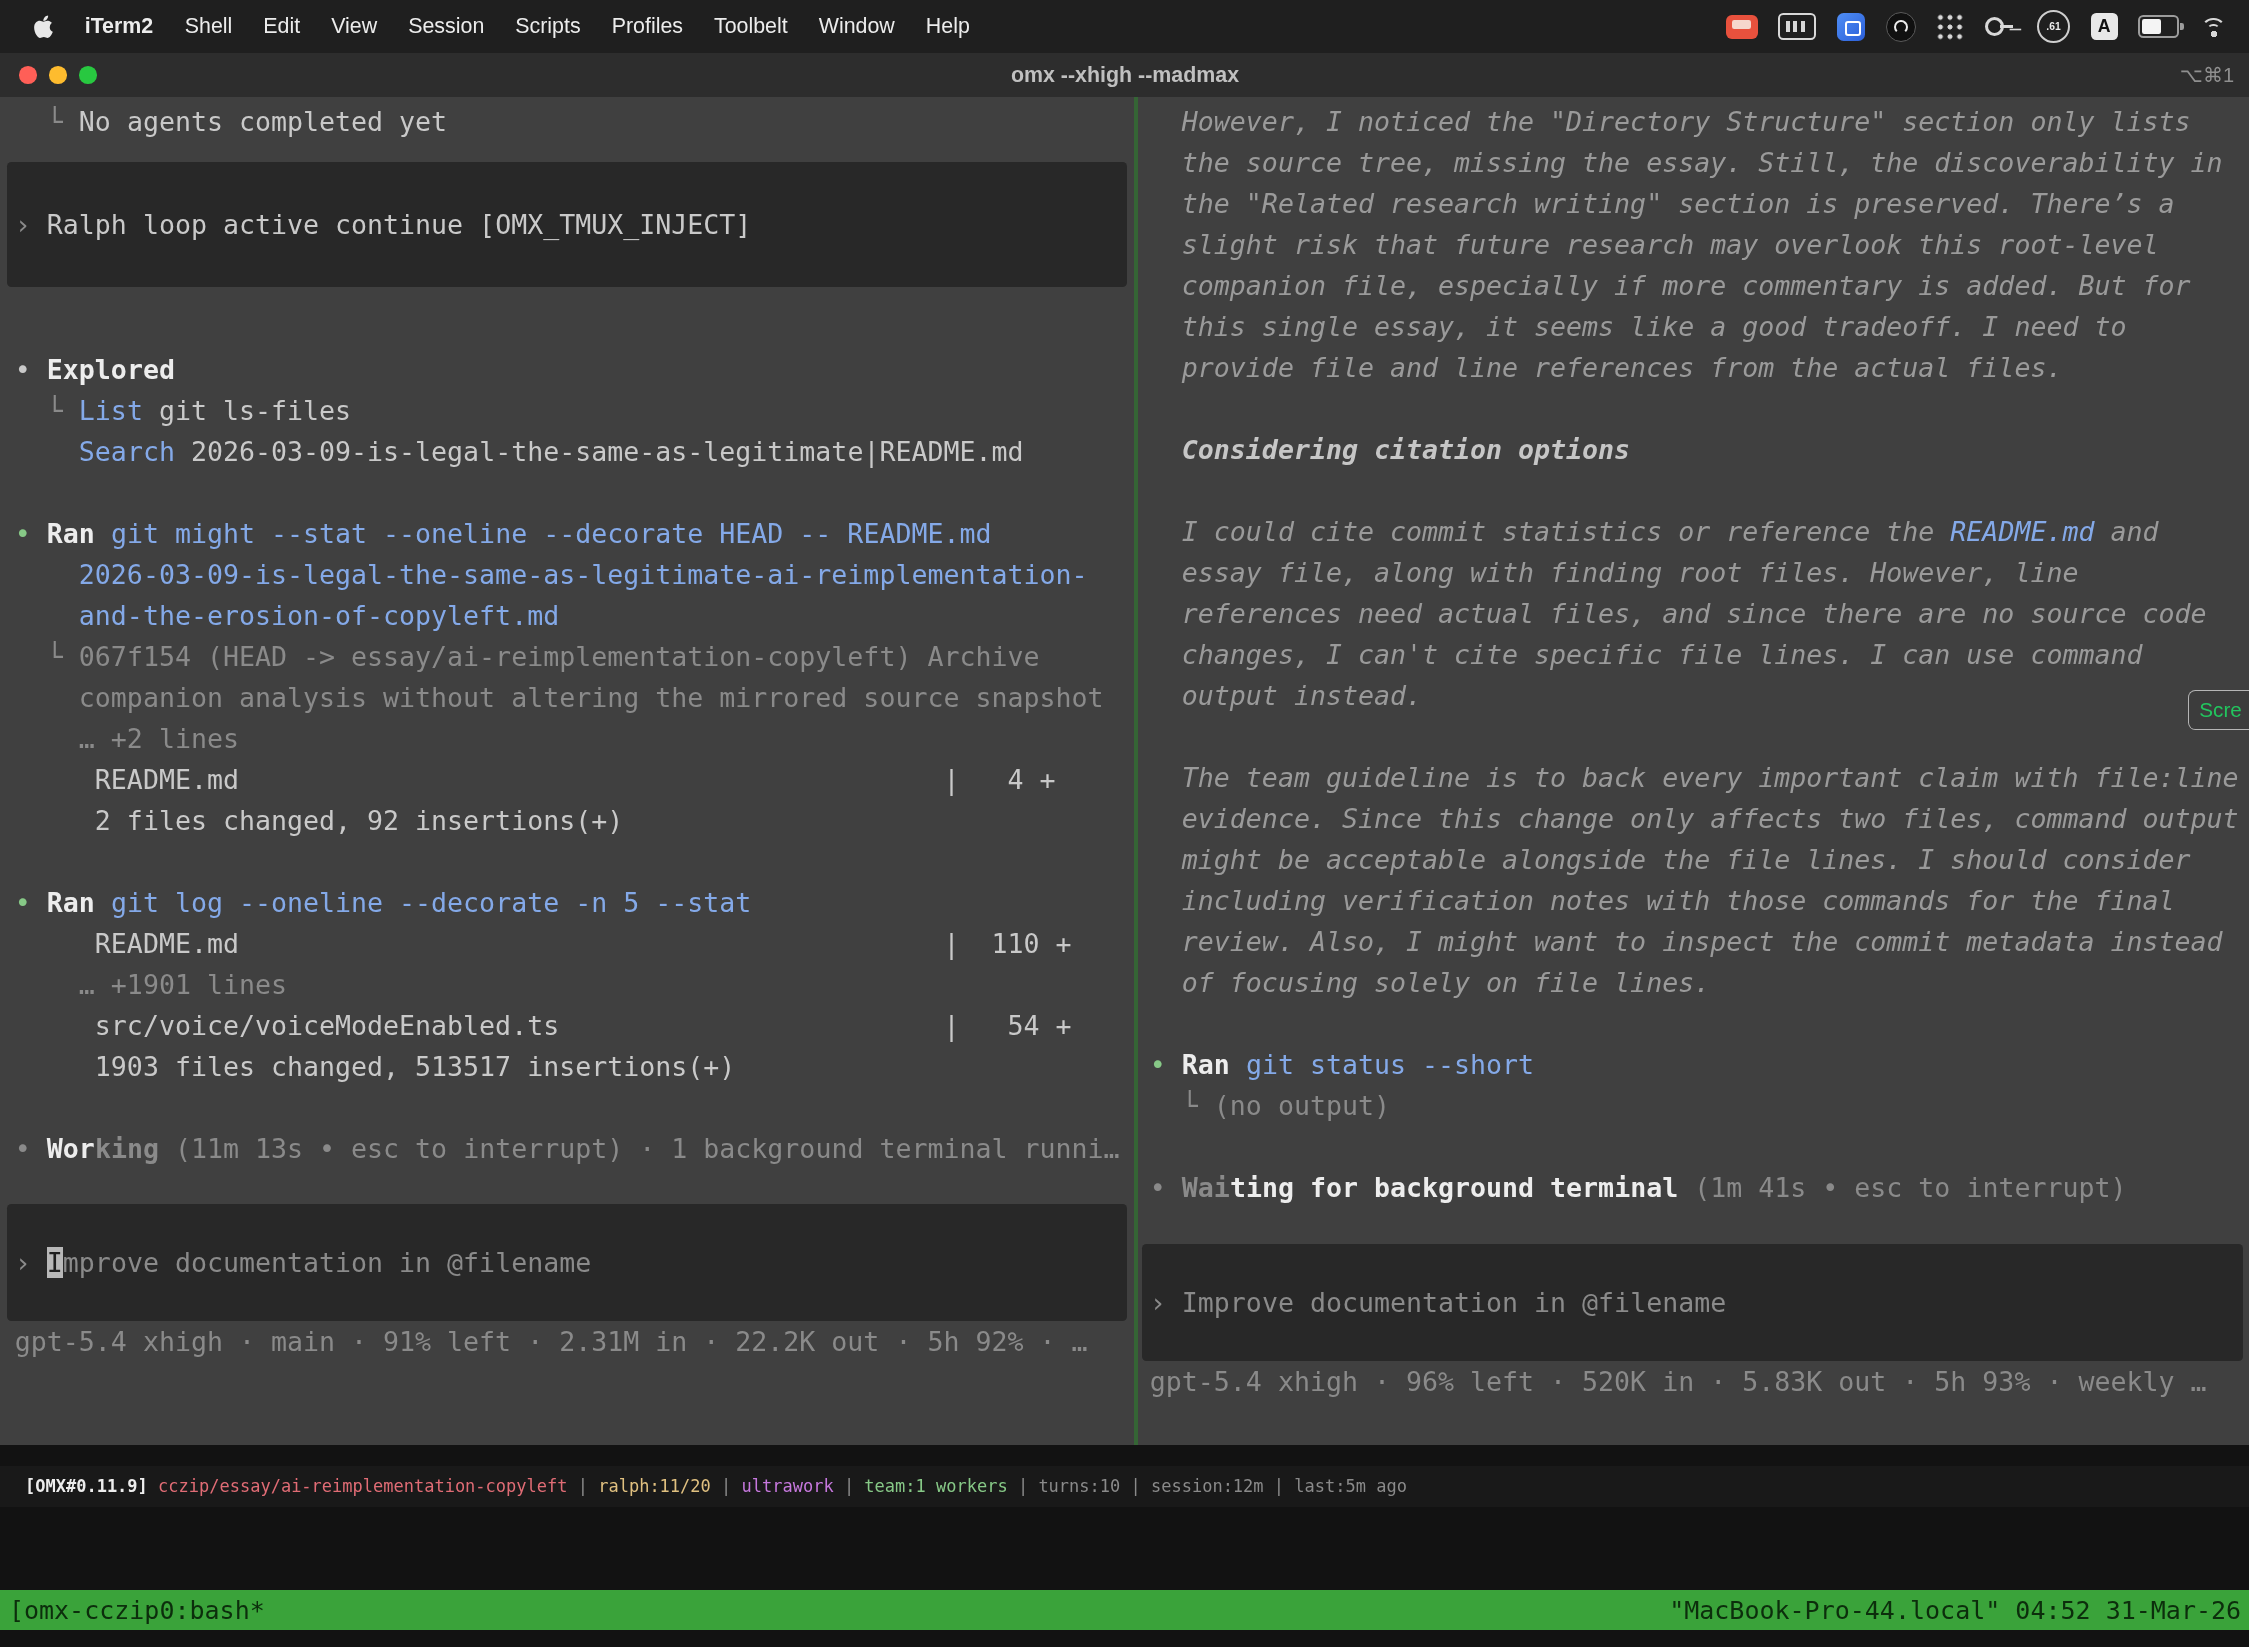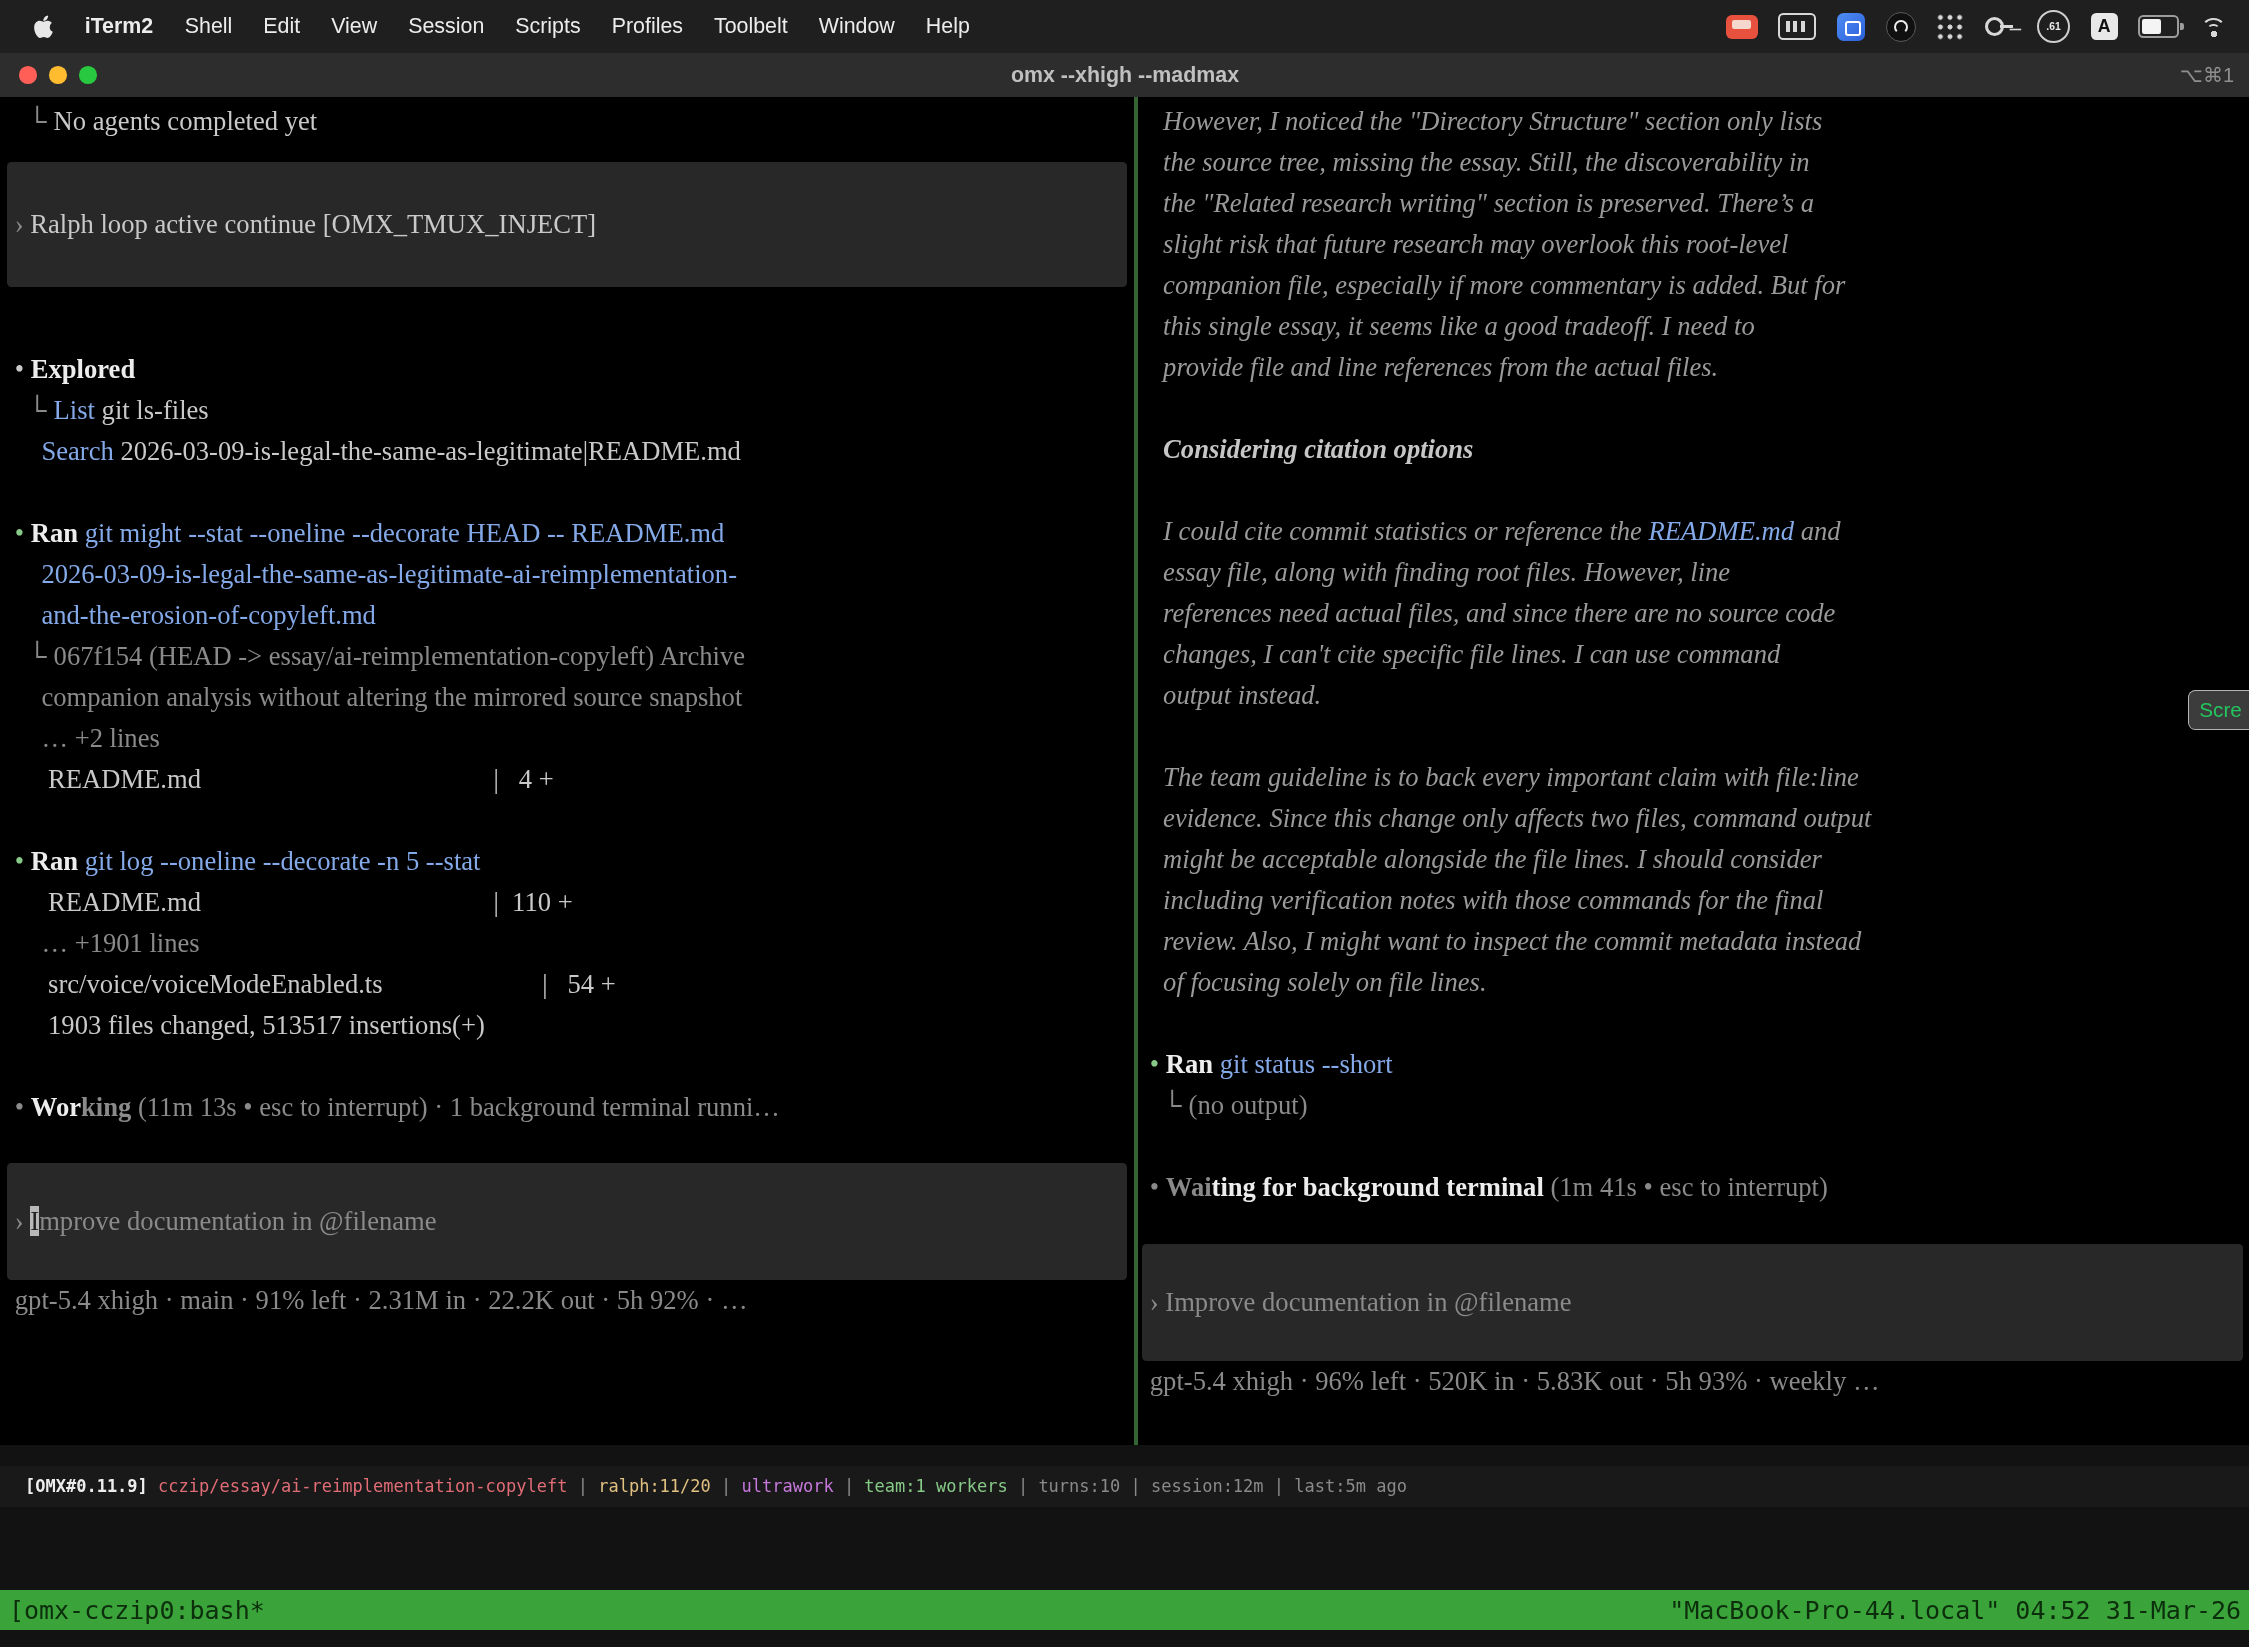--- a/index.html
+++ b/index.html
@@ -48,21 +48,21 @@
   .titlebar{position:absolute;top:53px;left:0;right:0;height:44px;background:#2d2d2d;
             border-bottom:0.7px solid #161616;display:flex;align-items:center;
             font-family:"Liberation Sans",sans-serif;}
   .traffic{position:absolute;left:19px;display:flex;gap:12.5px;}
   .light{width:17.7px;height:17.7px;border-radius:50%;display:inline-block;}
   .light.red{background:#ff5f57;} .light.yellow{background:#febc2e;} .light.green{background:#28c840;}
   .win-title{flex:1;text-align:center;color:#c0c0c0;font-size:21.4px;font-weight:600;}
   .win-shortcut{position:absolute;right:16px;color:#8f8f8f;font-size:20px;}
 
   
-  .terminal{position:absolute;top:97px;left:0;right:0;height:1348px;background:#000000;font-family:Liberation Serif, serif;}
+  .terminal{position:absolute;top:97px;left:0;right:0;height:1348px;background:#404040;}
   .pane{position:absolute;top:0;bottom:0;overflow:hidden;padding-top:3.7px;box-sizing:border-box;
         font-size:26.6px;line-height:41px;color:#c9c9c9;}
   .pane-left{left:0;width:1134px;padding-left:14.8px;}
   .pane-right{left:1138px;right:0;padding-left:11.8px;}
   .divider{position:absolute;top:0;bottom:0;left:1134px;width:3.7px;background:#356535;}
   .tline{height:41px;white-space:pre;overflow:hidden;}
   .tbox{background:#282828;border-radius:4.4px;margin-left:-7.4px;margin-right:7.4px;}
 
   .s-f{color:#c9c9c9;}
   .s-d{color:#8a8a8a;}
@@ -157,20 +157,21 @@
         <div class="tline"><span class="s-d">  └ </span><span class="s-blue">List</span><span class="s-f"> git ls-files</span></div>
         <div class="tline"><span class="s-f">    </span><span class="s-blue">Search</span><span class="s-f"> 2026-03-09-is-legal-the-same-as-legitimate|README.md</span></div>
         <div class="tline"></div>
         <div class="tline"><span class="s-g">• </span><span class="s-w">Ran </span><span class="s-blue">git might --stat --oneline --decorate HEAD -- README.md</span></div>
         <div class="tline"><span class="s-blue">    2026-03-09-is-legal-the-same-as-legitimate-ai-reimplementation-</span></div>
         <div class="tline"><span class="s-blue">    and-the-erosion-of-copyleft.md</span></div>
         <div class="tline"><span class="s-d">  └ </span><span class="s-d">067f154 (HEAD -&gt; essay/ai-reimplementation-copyleft) Archive</span></div>
         <div class="tline"><span class="s-d">    companion analysis without altering the mirrored source snapshot</span></div>
         <div class="tline"><span class="s-d">    … +2 lines</span></div>
         <div class="tline"><span class="s-f">     README.md                                            |   4 +</span></div>
+        <div class="tline"><span class="s-f">     2 files changed, 92 insertions(+)</span></div>
         <div class="tline"></div>
         <div class="tline"><span class="s-g">• </span><span class="s-w">Ran </span><span class="s-blue">git log --oneline --decorate -n 5 --stat</span></div>
         <div class="tline"><span class="s-f">     README.md                                            |  110 +</span></div>
         <div class="tline"><span class="s-d">    … +1901 lines</span></div>
         <div class="tline"><span class="s-f">     src/voice/voiceModeEnabled.ts                        |   54 +</span></div>
         <div class="tline"><span class="s-f">     1903 files changed, 513517 insertions(+)</span></div>
         <div class="tline"></div>
         <div class="tline"><span class="s-d">• </span><span class="s-w">Wor</span><span class="s-dw">king</span><span class="s-f"> </span><span class="s-d">(11m 13s • esc to interrupt)</span><span class="s-d"> · 1 background terminal runni…</span></div>
         <div style="height: 35px;"></div>
         <div class="tbox" style="padding: 38px 0px 38px 7.4px;">

